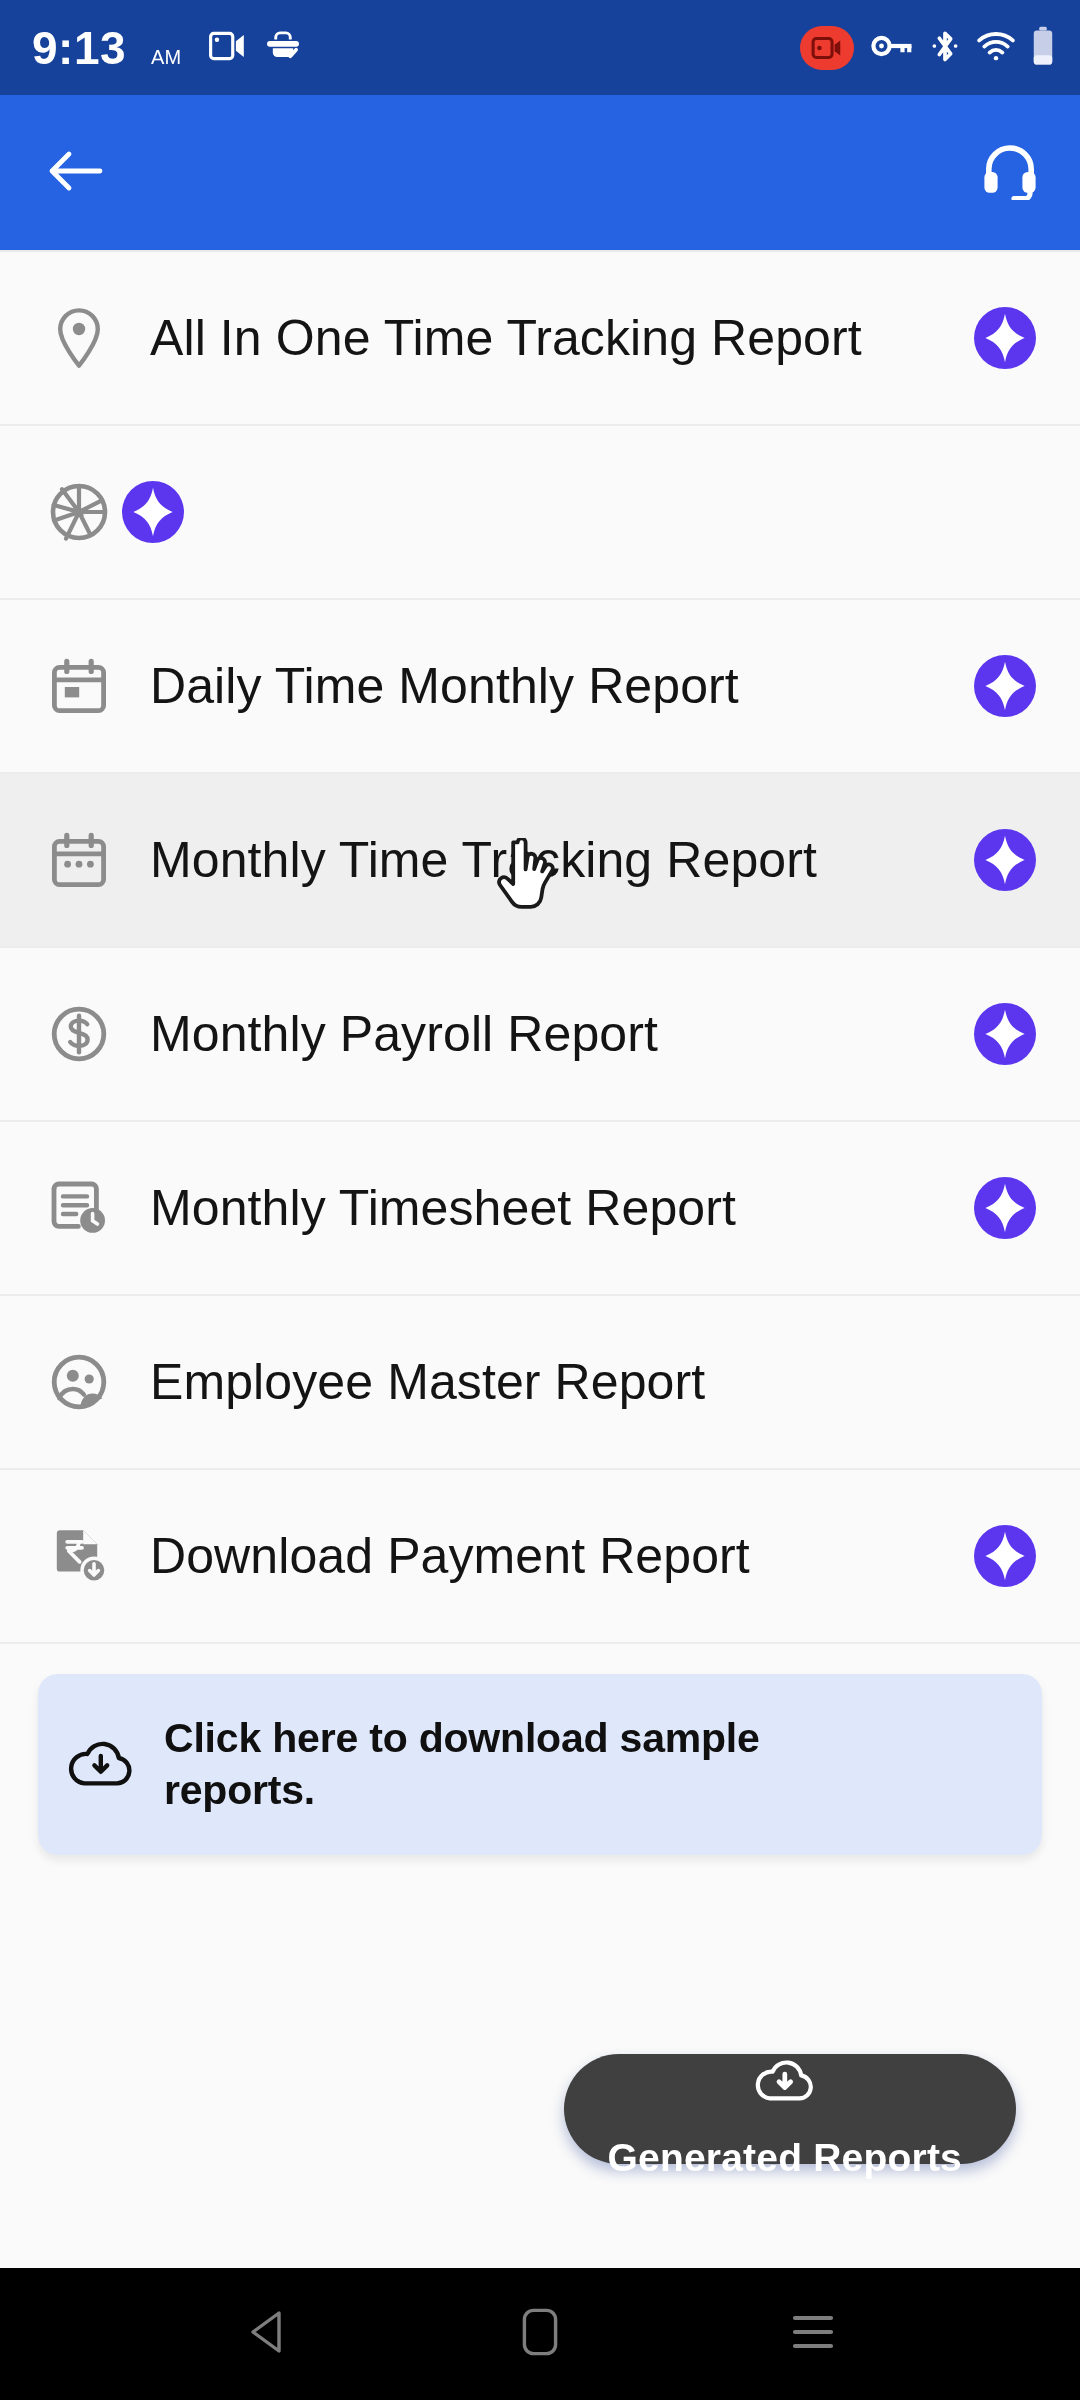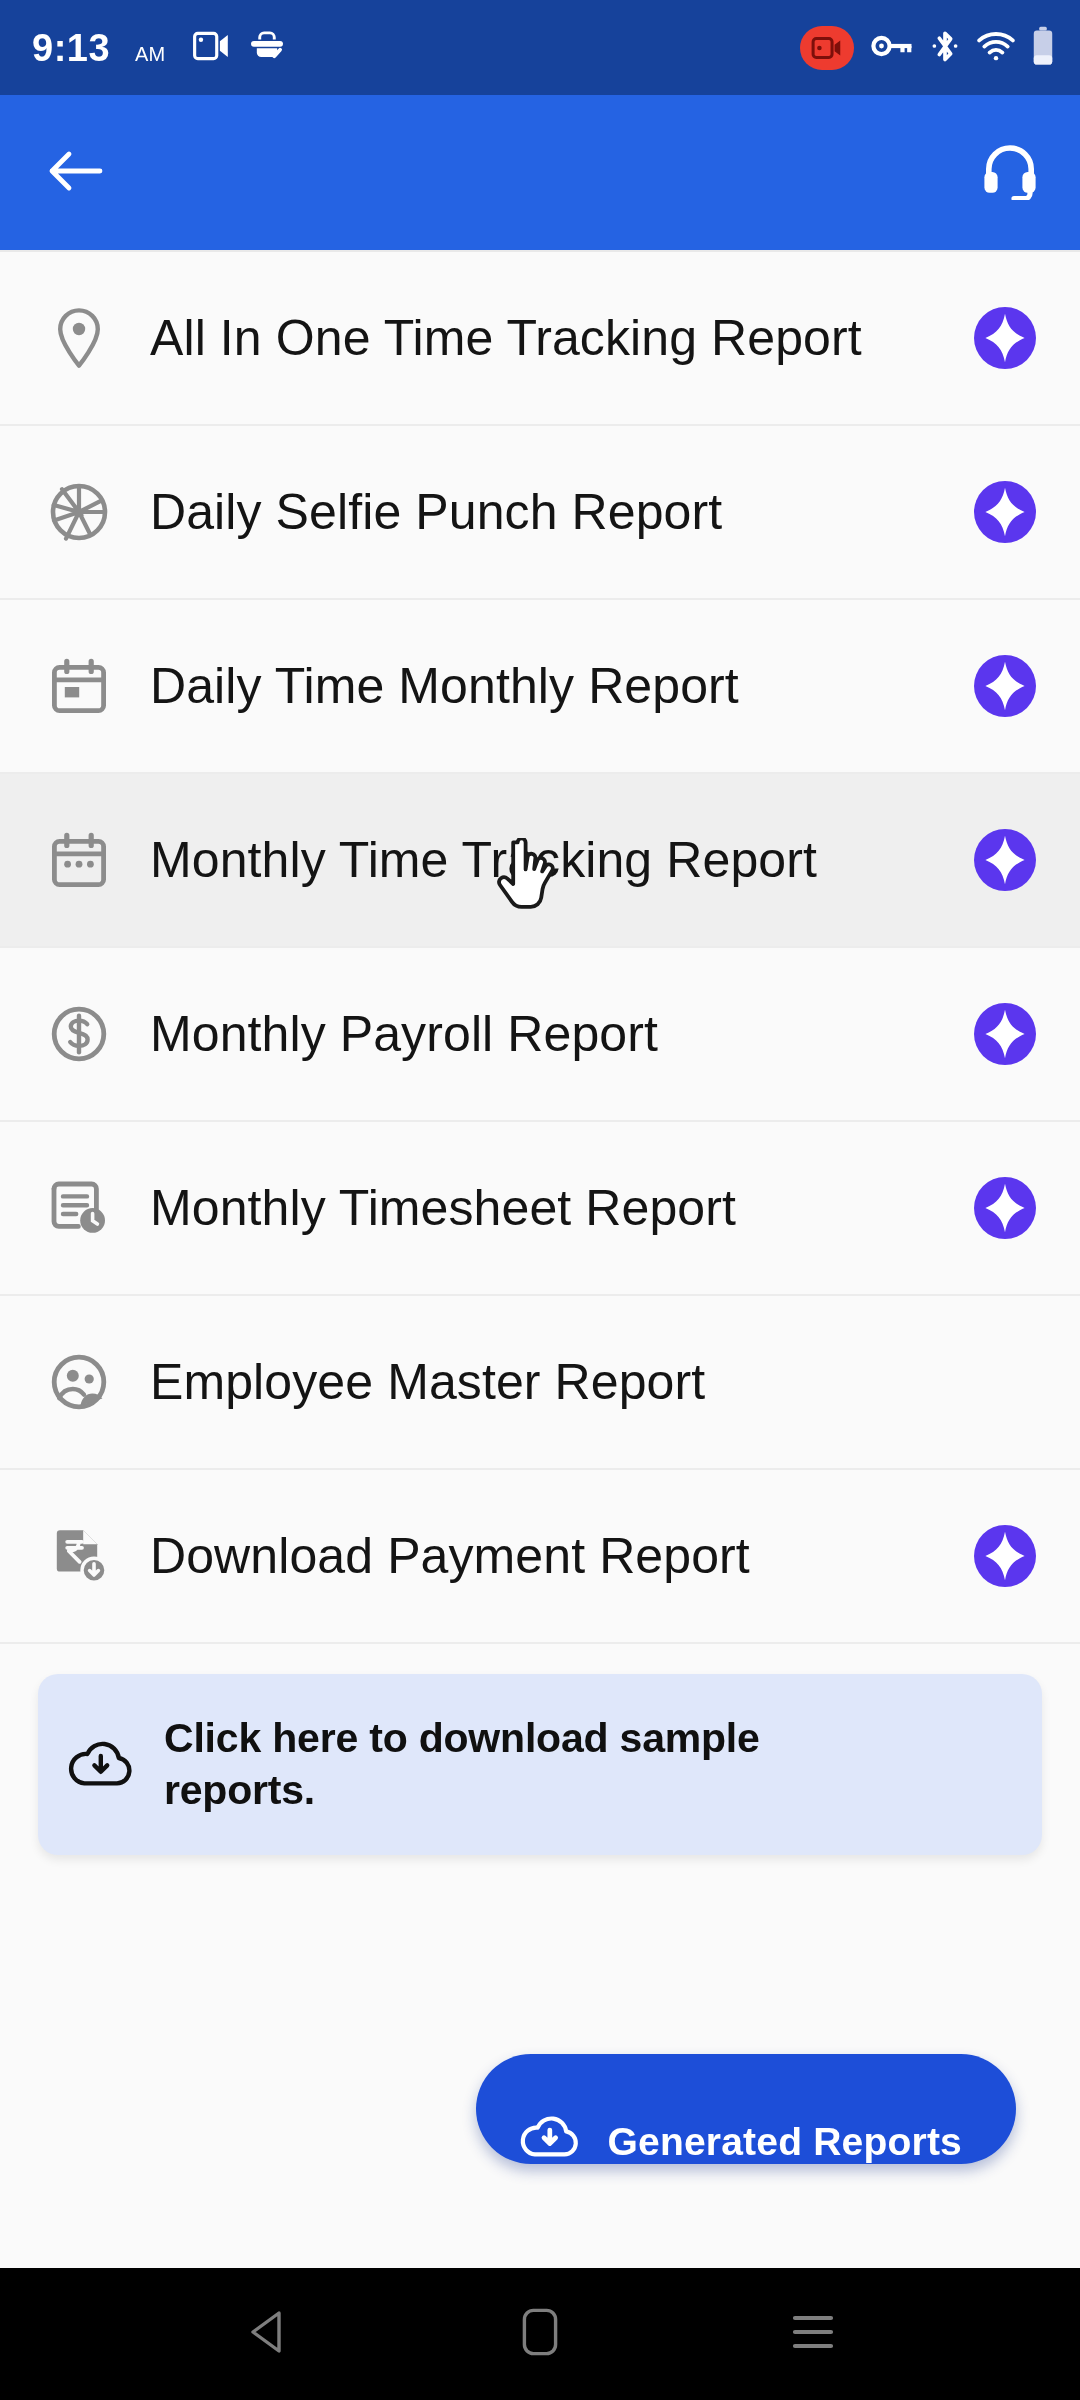--- a/index.html
+++ b/index.html
@@ -18,21 +18,21 @@
 
   
   .status-bar{
     height:95px; flex:0 0 95px;
     background:#16429b;
     display:flex; align-items:center;
     padding:0 26px 0 32px;
     color:#ffffff;
   }
   .sb-left{ display:flex; align-items:baseline; gap:0; }
-  .sb-time{ font-size:38px; font-weight:700; letter-spacing:.5px; line-height:1; }
+  .sb-time{ font-size:46px; font-weight:700; letter-spacing:.5px; line-height:1; }
   .sb-ampm{ font-size:20px; font-weight:400; margin-left:25px; line-height:1; }
   .sb-left-icons{ display:flex; align-items:center; gap:18px; margin-left:28px; }
   .sb-spacer{ flex:1 1 auto; }
   .sb-right{ display:flex; align-items:center; gap:17px; }
   .rec-badge{
     width:54px;height:44px;border-radius:22px;background:#ee3b2f;
     display:flex;align-items:center;justify-content:center;
   }
 
   
@@ -108,26 +108,27 @@
   }
 
   
   .fab-area{
     flex:1 1 auto;
     position:relative;
   }
   .fab{
     position:absolute; right:64px; bottom:104px;
     height:110px;
-    background:#1d4ed8;
+    background:#404040;
     border-radius:58px;
-    display:flex; align-items:flex-end; gap:28px;
+    display:flex; align-items:center; gap:28px;
     padding:0 54px 0 44px;
     box-shadow:0 7px 14px rgba(20,50,140,.30);
     cursor:pointer;
+    flex-direction:column;
   }
   .fab-label{ color:#fff; font-size:39px; font-weight:700; letter-spacing:.2px; }
 
   
   .nav-bar{
     flex:0 0 132px; height:132px;
     background:#000;
     display:flex; align-items:center; justify-content:space-around;
     padding:0 130px;
   }
@@ -247,21 +248,20 @@
           </svg>
         </div>
       </div>
       <div class="row">
         <div class="row-icon">
           <svg width="60" height="60" viewBox="0 0 30 30">
             <circle cx="15" cy="15" r="13" fill="none" stroke="#8c8c8c" stroke-width="2.3"></circle>
             <path d="M15 2.3 L15 15 L26.4 9.2 M27.7 15 L15 15 L20.7 26.4 M8.5 28.3 L15 15 L2.5 19.2 M2.4 11.5 L15 15 L6.5 3.6" fill="none" stroke="#8c8c8c" stroke-width="2.1" stroke-linecap="round"></path>
           </svg>
         </div>
-        <div class="row-label">Daily Selfie Punch Report</div>
         <div class="row-badge">
           <svg width="62" height="62" viewBox="0 0 31 31">
             <circle cx="15.5" cy="15.5" r="15.5" fill="#5b36ee"></circle>
             <path d="M15.5 3.4c1.2 6.3 3.9 9.7 9.8 12.1-5.9 2.4-8.6 5.8-9.8 12.1-1.2-6.3-3.9-9.7-9.8-12.1 5.9-2.4 8.6-5.8 9.8-12.1z" fill="#ffffff"></path>
           </svg>
         </div>
       </div>
       <div class="row">
         <div class="row-icon">
           <svg width="58" height="58" viewBox="0 0 29 29">

